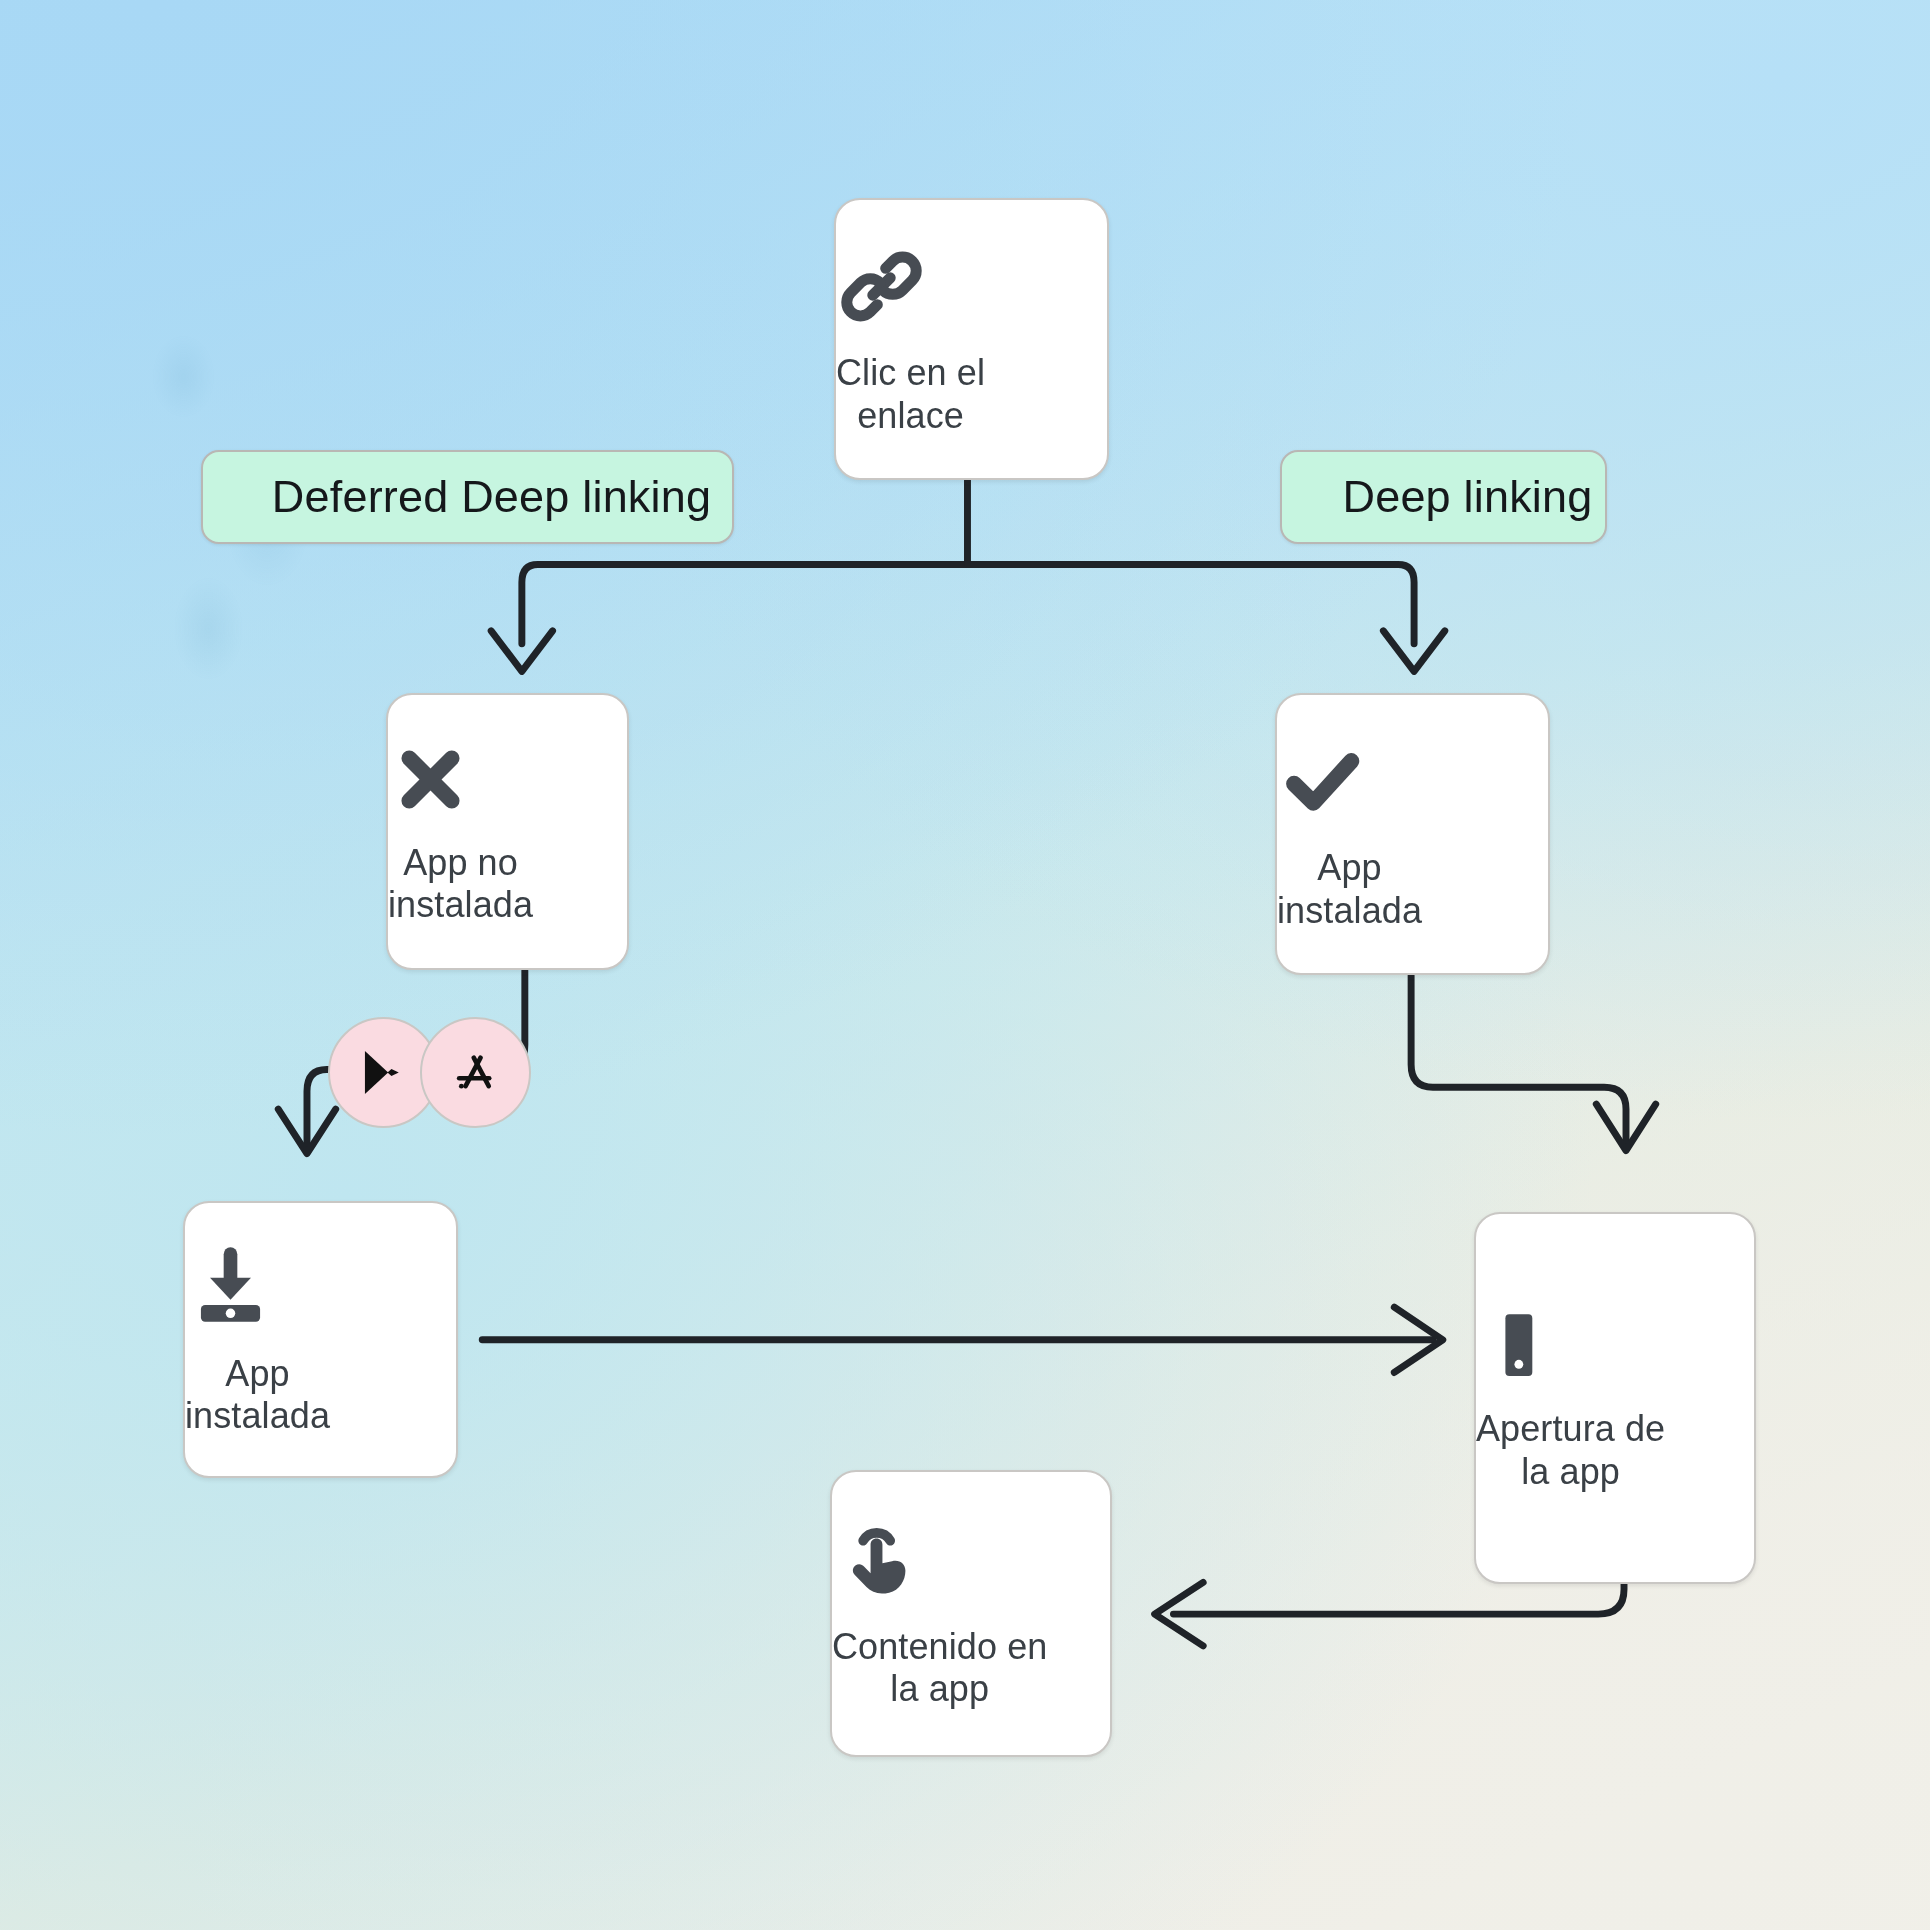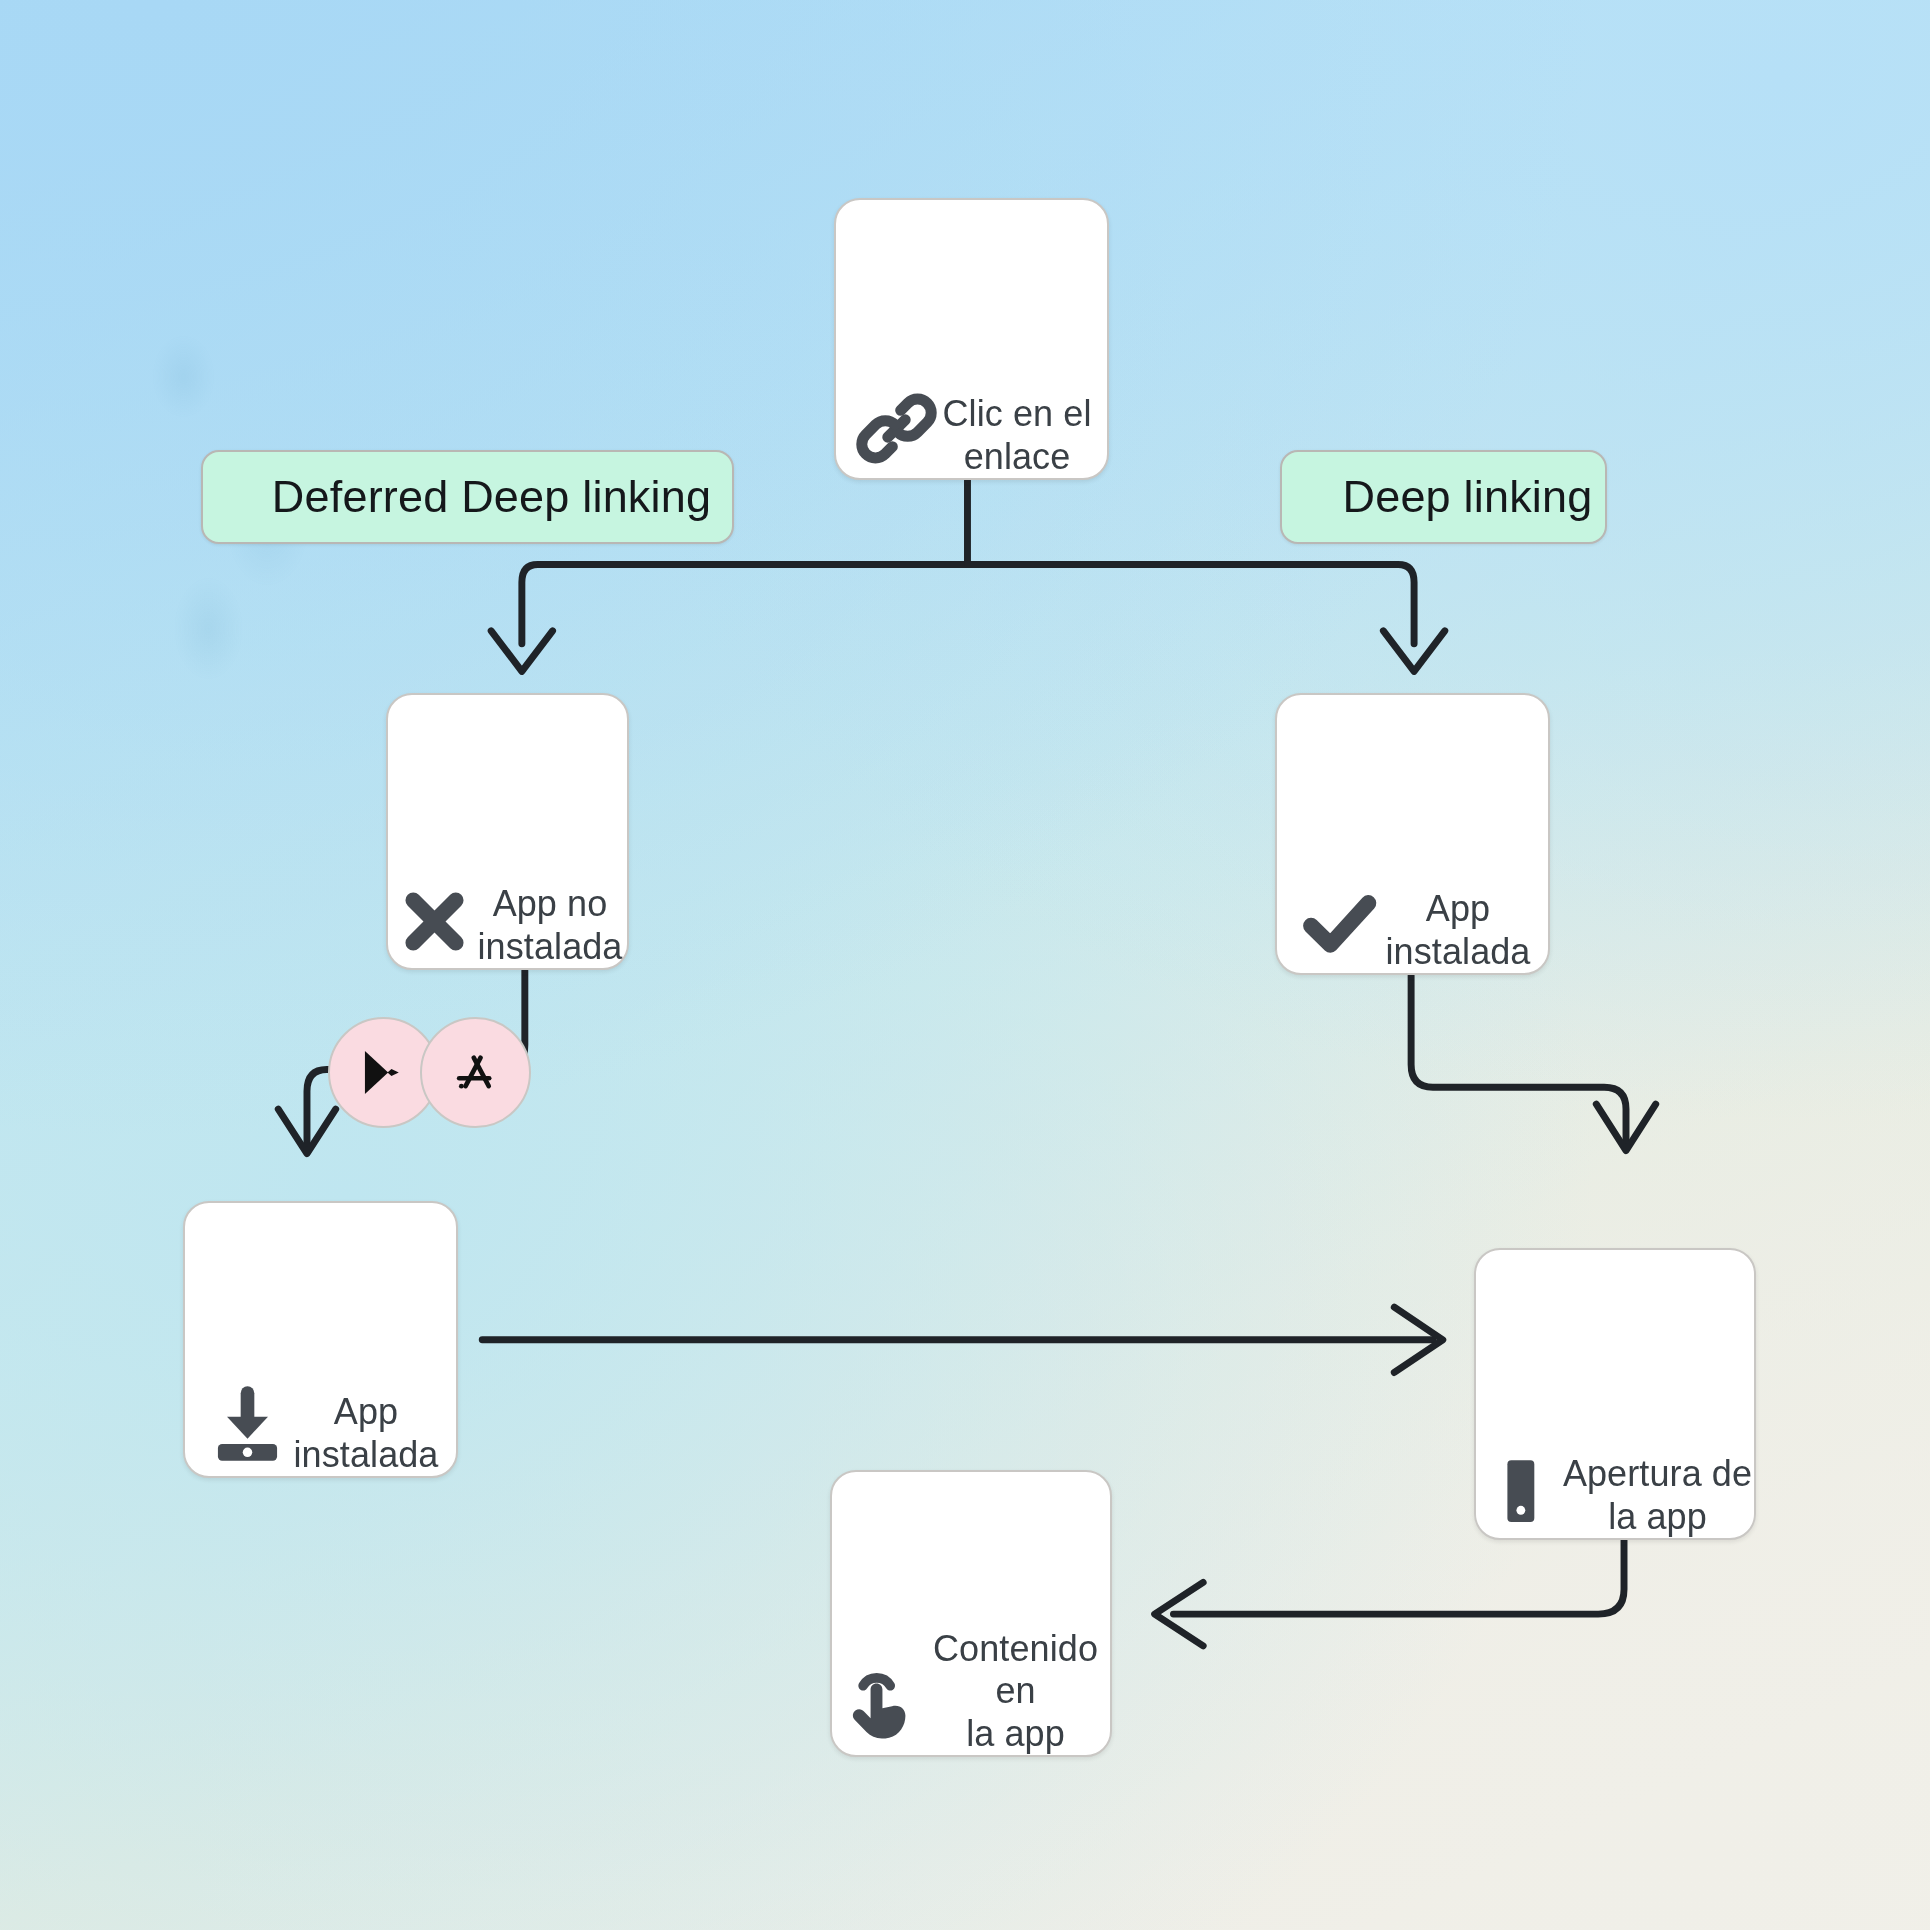--- a/index.html
+++ b/index.html
@@ -31,22 +31,22 @@
     pointer-events:none;
   }
   svg#wires{position:absolute;left:0;top:0;width:1931px;height:1931px;}
 
   .node{
     position:absolute;
     background:#fff;
     border:2px solid #c9c7c4;
     border-radius:26px;
     box-shadow:0 2px 4px rgba(40,40,40,.10);
-    display:flex;flex-direction:row;
-    align-items:flex-end;justify-content:center;
+    display:flex;flex-direction:column;
+    align-items:flex-start;justify-content:center;
     box-sizing:border-box;
   }
   .node .icon{display:block;}
   .node .label{
     margin-top:16px;
     color:#3a4046;
     font-size:36px;
     line-height:1.18;
     text-align:center;
     letter-spacing:0.1px;
@@ -167,21 +167,21 @@
         <path d="M12 3.2 12 11.4" fill="none" stroke="#474c53" stroke-width="3.6" stroke-linecap="round"></path>
         <path d="M6.6 9.4 12 15.2 17.4 9.4z" fill="#474c53"></path>
         <rect x="4.2" y="16.6" width="15.6" height="4.4" rx="1.1" fill="#474c53"></rect>
         <circle cx="12" cy="18.8" r="1.25" fill="#fff"></circle>
       </svg>
     </span>
     <span class="label">App
 instalada</span>
   </div>
 
-  <div class="node" style="left:1474px;top:1248px;width:282px;height:292px;">
+  <div class="node" style="left:1474px;top:1212px;width:282px;height:372px;">
     <span class="icon">
       <svg width="85" height="85" viewBox="0 0 24 24">
         <rect x="8.3" y="3.2" width="7.6" height="17.4" rx="1.1" fill="#474c53"></rect>
         <circle cx="12.1" cy="17.3" r="1.25" fill="#fff"></circle>
       </svg>
     </span>
     <span class="label">Apertura de
 la app</span>
   </div>
 

